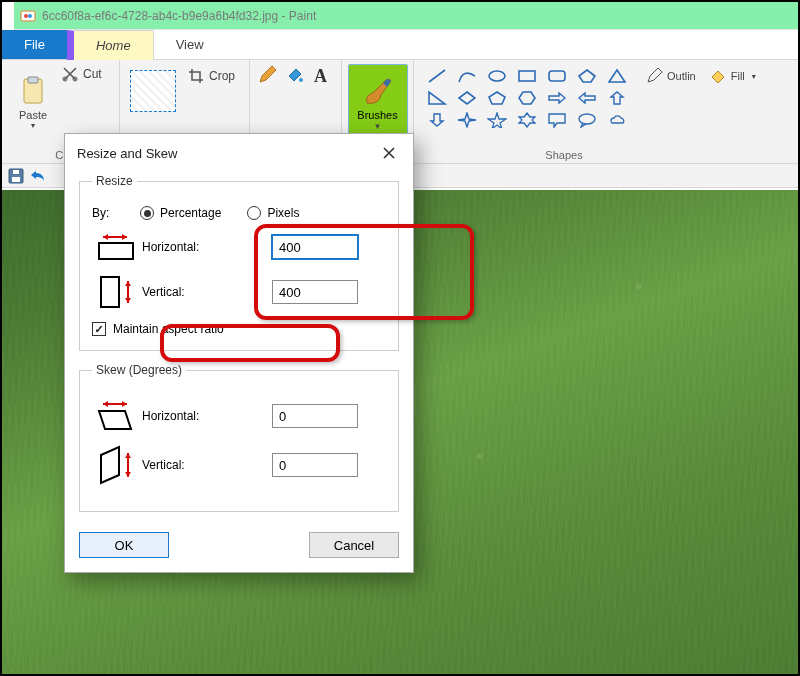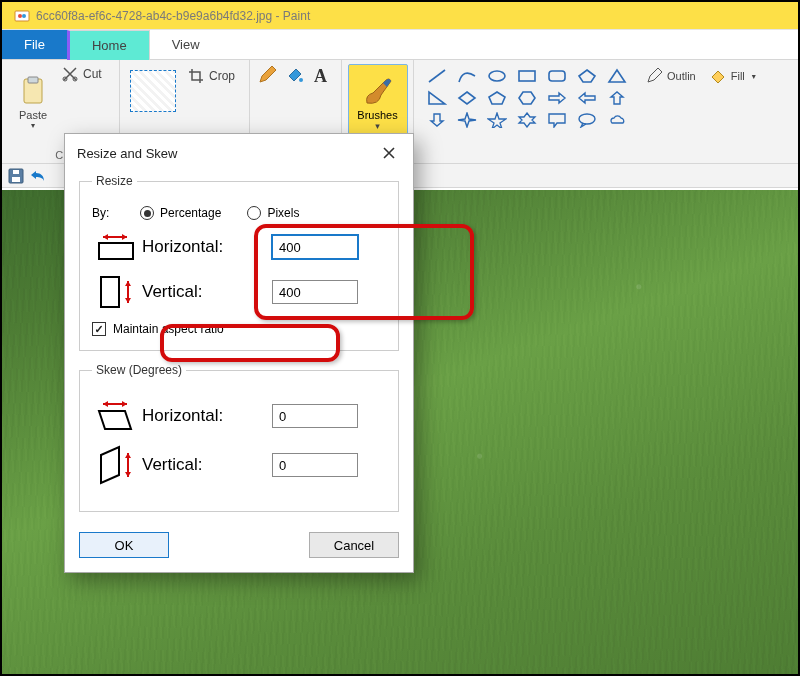--- a/index.html
+++ b/index.html
@@ -11,25 +11,26 @@
     height: 676px;
     overflow: hidden;
     border: 2px solid #000;
     position: relative;
   }
   
   .titlebar {
     height: 28px;
     display: flex;
     align-items: center;
-    padding: 0 12px;
+    padding: 0 6px;
     border-bottom: 1px solid #e5e5e5;
-    background: #fde047;
+    background: #86efac;
     font-size: 12px;
     color: #7a7a7a;
+    margin-left: 12px;
   }
   .titlebar .app-icon { width: 16px; height: 16px; margin-right: 6px; }
 
   
   .tabs {
     height: 30px;
     display: flex;
     align-items: stretch;
     background: #fff;
     border-bottom: 1px solid #d6d6d6;
@@ -42,25 +43,26 @@
     font-size: 13px;
     color: #444;
     cursor: pointer;
   }
   .tab.file {
     background: #1979ca;
     color: #fff;
     padding: 4px 22px;
   }
   .tab.home {
-    background: #5eead4;
+    background: #fef9c3;
     border-right: 1px solid #d6d6d6;
     border-top: 1px solid #d6d6d6;
-    border-left: 3px solid #8b5cf6;
+    border-left: 7px solid #8b5cf6;
     margin-bottom: -1px;
+    font-style: italic;
   }
   
   .ribbon {
     height: 104px;
     display: flex;
     background: #f3f3f3;
     border-bottom: 1px solid #d6d6d6;
     position: relative;
   }
   .group {
@@ -86,21 +88,21 @@
   .sel-rect {
     width: 46px; height: 42px; border: 1px dashed #1979ca; margin: 4px 6px 0 2px;
     background: repeating-linear-gradient(45deg,#fff,#fff 3px,#f3f3f3 3px,#f3f3f3 6px);
   }
   .tools-grp .tool-col { display:flex; flex-direction:column; gap:6px; padding-top:2px;}
   .tool-row { display:flex; gap:10px; }
   .tool-ico { width:18px; height:18px; }
 
   .brushes-btn {
     display:flex; flex-direction:column; align-items:center; justify-content:center;
-    background:#fde047; border:1px solid #7ab5e6; border-radius:2px;
+    background:#84cc16; border:1px solid #7ab5e6; border-radius:2px;
     width:60px; height:78px; cursor:pointer;
   }
   .brushes-btn .arrow { font-size:9px; color:#444; }
 
   .shapes-grid {
     display:grid; grid-template-columns: repeat(7, 26px); grid-auto-rows:20px;
     gap:2px 4px; padding:2px 4px 2px 2px;
   }
   .shape-cell { display:flex; align-items:center; justify-content:center; cursor:pointer;}
   .shape-cell svg { width:20px; height:16px; }
@@ -160,21 +162,21 @@
   legend { padding:0 4px; font-size:12px; color:#333; }
   .row { display:flex; align-items:center; gap:10px; margin:8px 0; }
   .by-label { width:38px; }
   .radio { display:flex; align-items:center; gap:6px; margin-right:16px; cursor:pointer;}
   .radio .r {
     width:14px; height:14px; border-radius:50%; border:1.5px solid #333; display:flex; align-items:center; justify-content:center;
   }
   .radio.sel .r::after { content:""; width:7px; height:7px; border-radius:50%; background:#333; }
   .dim-row { display:flex; align-items:center; margin:12px 0; }
   .dim-ico { width:50px; display:flex; justify-content:center; }
-  .dim-label { width:130px; font-size:17px; }
+  .dim-label { width:130px; font-size:12px; }
   .dim-input {
     width:86px; height:24px; border:1px solid #888; padding:2px 6px; font-size:13px; text-align:left;
   }
   .dim-input.focus { border:1px solid #1979ca; outline:1px solid #1979ca; }
   .chk-row { display:flex; align-items:center; gap:7px; margin-top:8px; cursor:pointer;}
   .chk {
     width:14px; height:14px; border:1.5px solid #333; display:flex; align-items:center; justify-content:center; background:#fff;
   }
   .chk.checked::after { content:"✓"; font-size:11px; line-height:11px; color:#222; font-weight:bold;}
   .dlg-buttons { display:flex; justify-content:space-between; margin-top:20px; }
@@ -403,20 +405,21 @@
         </div>
         <div class="small-btn">
           <svg class="ico" viewBox="0 0 16 16">
               <path d="M2 9l6-6 6 6-6 6z" fill="#ffcf5b" stroke="#b28a1f"></path>
             </svg>
           <span>Fill</span>
             <span style="font-size:8px;margin-left:2px">▾</span>
         </div>
       </div>
     </div>
+    <div class="group-label">Shapes</div>
   </div>
 </div>
 
 <div class="qat">
   <svg class="q-ico" viewBox="0 0 16 16">
       <rect x="1" y="1" width="14" height="14" rx="1" fill="#5a7ea3" stroke="#3c5d7d"></rect>
       <rect x="4" y="9" width="8" height="5" fill="#fff"></rect>
       <rect x="5" y="2" width="6" height="4" fill="#fff"></rect>
     </svg>
   <svg class="q-ico" viewBox="0 0 16 16">

